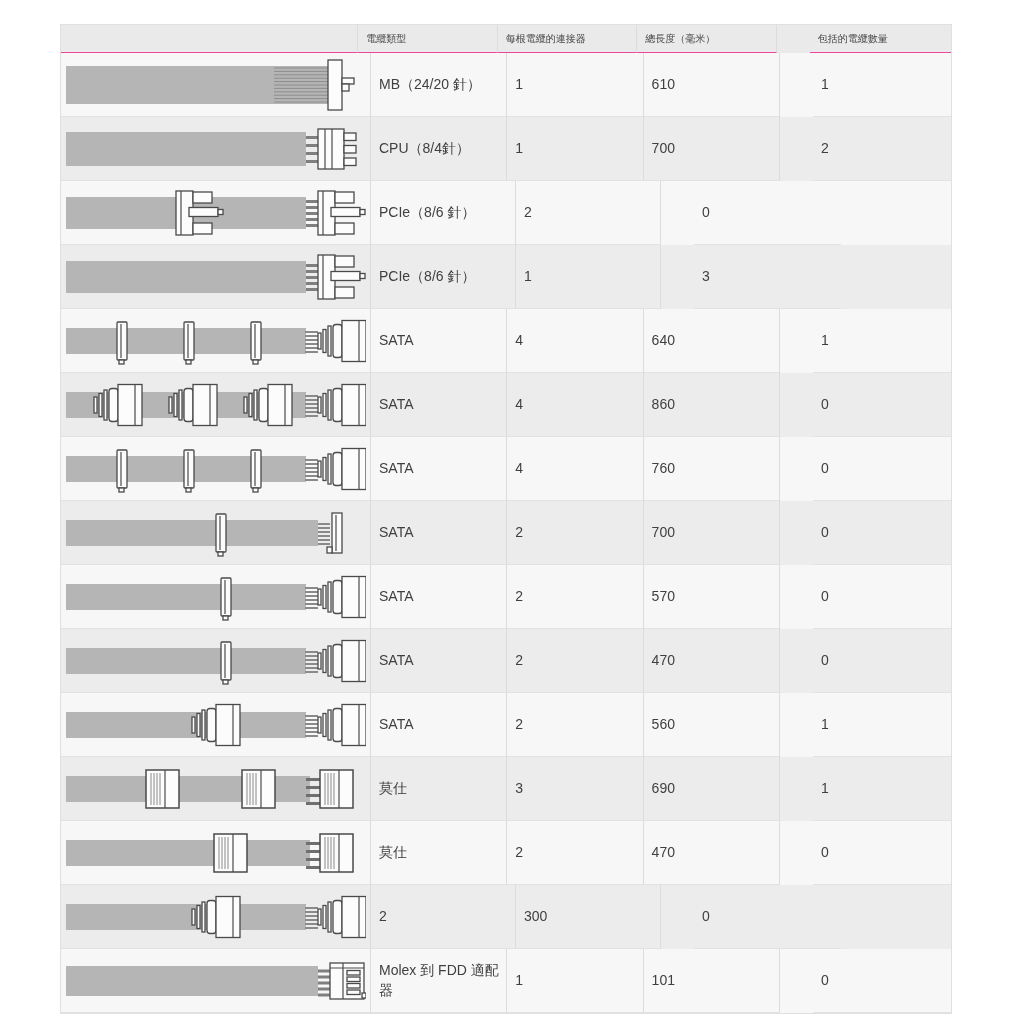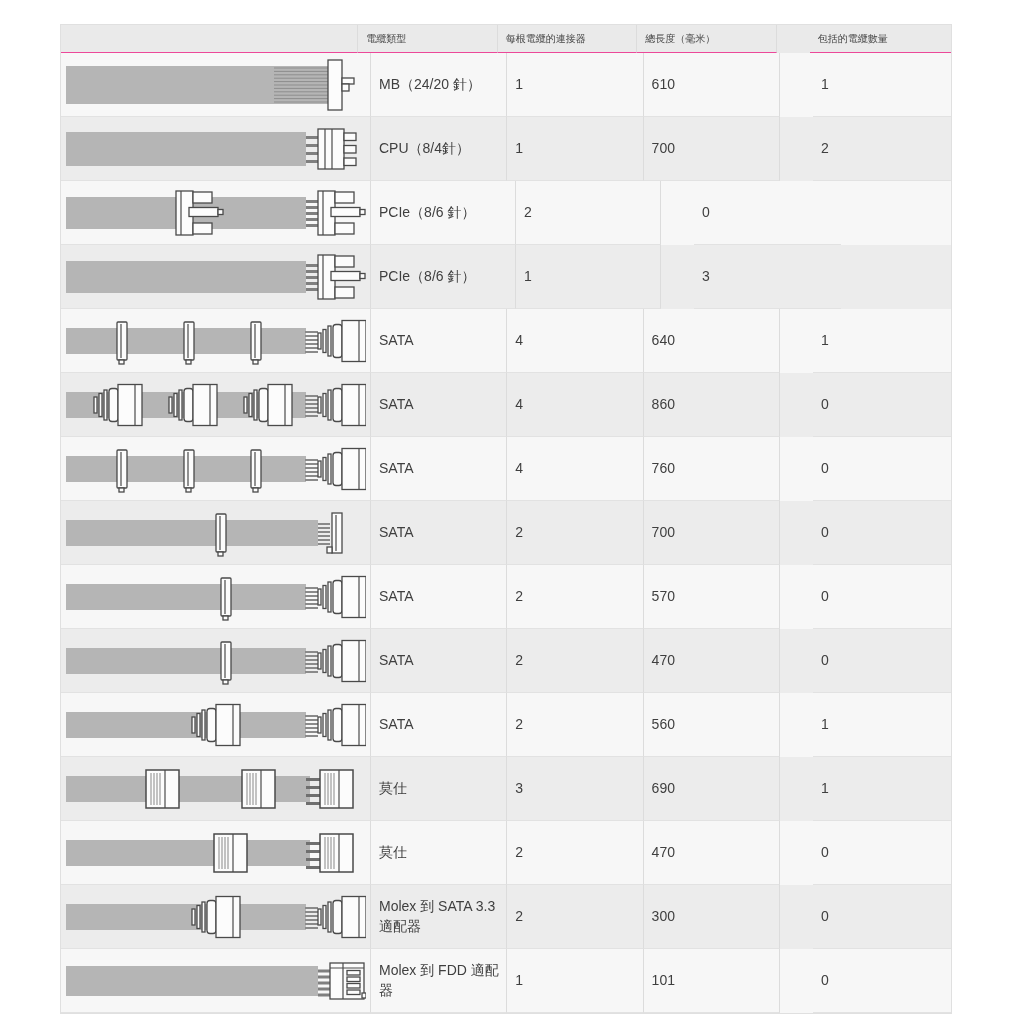--- a/index.html
+++ b/index.html
@@ -464,21 +464,20 @@
               <rect x="239" y="38" width="13" height="2" fill="#8a8a8a" stroke="none" stroke-width="0"></rect>
               <rect x="252" y="20" width="3" height="16" fill="#fcfcfc" stroke="#4a4a4a" stroke-width="1.3"></rect>
               <rect x="257" y="16.5" width="3" height="23" fill="#fcfcfc" stroke="#4a4a4a" stroke-width="1.3"></rect>
               <rect x="262" y="13" width="3" height="30" fill="#fcfcfc" stroke="#4a4a4a" stroke-width="1.3"></rect>
               <rect x="267" y="11.5" width="9" height="33" fill="#fcfcfc" stroke="#4a4a4a" stroke-width="1.3" rx="3"></rect>
               <rect x="276" y="7.5" width="24" height="41" fill="#fcfcfc" stroke="#4a4a4a" stroke-width="1.3"></rect>
               <line x1="293" y1="8" x2="293" y2="48" stroke="#4a4a4a" stroke-width="1.2"></line>
             </svg>
           </span>
     </div>
-    <div class="cell c-type">Molex 到 SATA 3.3 適配器</div>
     <div class="cell c-conn">2</div>
     <div class="cell c-len">300</div>
     <div class="cell c-inc">0</div>
   </div>
 
   <div class="trow">
     <div class="cell c-img">
       <span class="cable">
             <svg width="300" height="56" viewBox="0 0 300 56">
               <rect x="0" y="13" width="252" height="30" fill="#b5b5b5" stroke="none" stroke-width="0"></rect>

